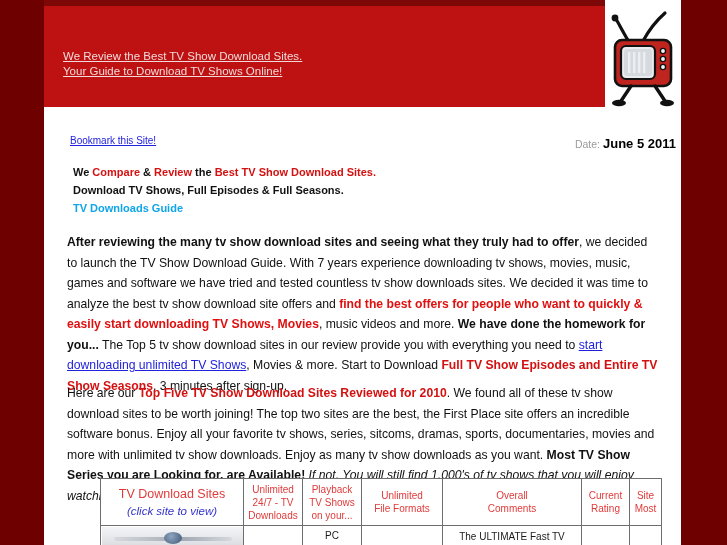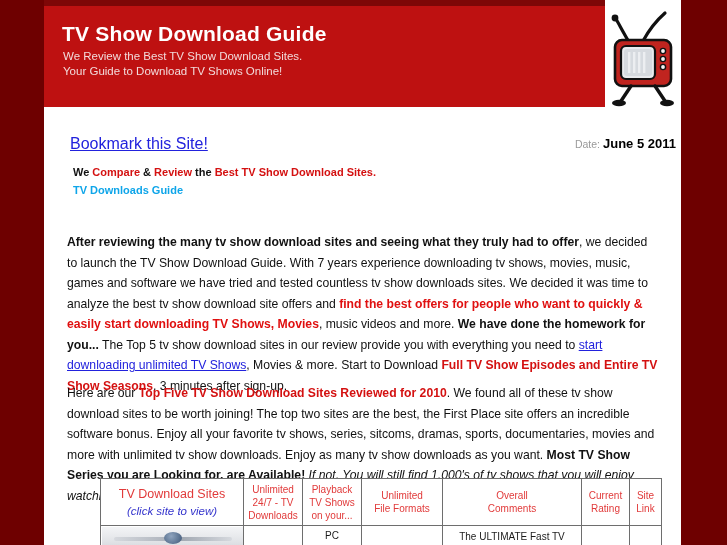--- a/index.html
+++ b/index.html
@@ -44,40 +44,41 @@
     font-weight: bold;
     letter-spacing: 0.2px;
     white-space: nowrap;
   }
   .header-sub1, .header-sub2 {
     position: absolute;
     left: 63px;
     color: #F2DADA;
     font-size: 11.5px;
     white-space: nowrap;
+    text-decoration: underline;
   }
   .header-sub1 { top: 50px; }
   .header-sub2 { top: 65px; }
 
   
   .tv-icon { position: absolute; left: 607px; top: 8px; width: 72px; height: 100px; }
 
   
   .content-sheet {
     position: absolute;
     left: 44px; top: 107px;
     width: 637px; height: 438px;
     background: #FFFFFF;
   }
 
   
   .bookmark-link {
     position: absolute;
     left: 70px; top: 135px;
-    font-size: 16px;
+    font-size: 10px;
     color: #2222DD;
     text-decoration: underline;
     cursor: pointer;
     white-space: nowrap;
   }
   .date-row {
     position: absolute;
     right: 51px; top: 134px;
     white-space: nowrap;
   }
@@ -203,21 +204,20 @@
 </head>
 <body>
 
 <div id="page">
 
   <div class="top-strip"></div>
 
   <div class="header-band"></div>
   <div class="header-logo-bg"></div>
 
-  <div class="header-title">TV Show Download Guide</div>
   <div class="header-sub1">We Review the Best TV Show Download Sites.</div>
   <div class="header-sub2">Your Guide to Download TV Shows Online!</div>
 
   <svg class="tv-icon" viewBox="0 0 72 100">
     <path d="M22 34 C16 24, 12 16, 9 11" stroke="#111" stroke-width="3.2" fill="none" stroke-linecap="round"></path>
     <circle cx="8" cy="10" r="3.4" fill="#111"></circle>
     <path d="M36 33 C42 22, 50 12, 58 5" stroke="#111" stroke-width="3.2" fill="none" stroke-linecap="round"></path>
     <rect x="8" y="32" width="56" height="46" rx="7" ry="7" fill="#C0241F" stroke="#111" stroke-width="2.6"></rect>
     <rect x="14" y="38" width="34" height="33" rx="5" ry="5" fill="#E9EBEE" stroke="#111" stroke-width="2.2"></rect>
     <rect x="17" y="41" width="28" height="27" rx="3" ry="3" fill="#D6DADF"></rect>
@@ -239,20 +239,21 @@
   <div class="content-sheet"></div>
 
   <a class="bookmark-link" href="#">Bookmark this Site!</a>
 
   <div class="date-row">
     <span class="date-label">Date:</span><span class="date-value">June 5 2011</span>
   </div>
 
   <div class="headline">
     <div><span>We </span><span class="red">Compare</span><span> &amp; </span><span class="red">Review</span><span> the </span><span class="red">Best TV Show Download Sites.</span></div>
+    <div>Download TV Shows,  Full Episodes &amp; Full Seasons.</div>
     <div class="ln3">TV Downloads Guide</div>
   </div>
 
   <div class="body-copy para1"><span class="b">After reviewing the many tv show download sites and seeing what they truly had to offer</span><span>, we decided to launch the TV Show Download Guide.  With 7 years experience downloading tv shows, movies, music, games and software we have tried and tested countless tv show downloads sites.  We decided it was time to analyze the best tv show download site offers and </span><span class="r">find the best offers for people who want to quickly &amp; easily start downloading TV Shows, Movies</span><span>, music videos and more.  </span><span class="b">We have done the homework for you...</span><span>  The Top 5 tv show download sites in our review provide you with everything you need to </span><a class="ul" href="#">start downloading unlimited TV Shows</a><span>, Movies &amp; more.  Start to Download </span><span class="r2">Full TV Show Episodes and Entire TV Show Seasons</span><span>, 3 minutes after sign-up.</span></div>
 
   <div class="body-copy para2"><span>Here are our </span><span class="r2">Top Five TV Show Download Sites Reviewed for 2010</span><span>.  We found all of these tv show download sites to be worth joining!  The top two sites are the best, the First Place site offers an incredible software bonus.  Enjoy all your favorite tv shows, series, sitcoms, dramas, sports, documentaries, movies and more with unlimited tv show downloads.  Enjoy as many tv show downloads as you want.  </span><span class="b">Most TV Show Series you are Looking for, are Available!</span><span class="i">  If not, You will still find 1,000's of tv shows that you will enjoy watching.</span></div>
 
   <table class="cmp-table">
     <thead>
       <tr>
@@ -277,21 +278,21 @@
         <td class="col-cmt">
           <span class="hdr-cell-line">Overall</span>
           <span class="hdr-cell-line">Comments</span>
         </td>
         <td class="col-rating">
           <span class="hdr-cell-line">Current</span>
           <span class="hdr-cell-line">Rating</span>
         </td>
         <td class="col-link">
           <span class="hdr-cell-line">Site</span>
-          <span class="hdr-cell-line">Link</span>
+          <span class="hdr-cell-line">Most</span>
         </td>
       </tr>
     </thead>
     <tbody>
       <tr>
         <td class="col-site">
           <div class="thumb-plane">
             <div class="wing"></div>
             <div class="body"></div>
           </div>

